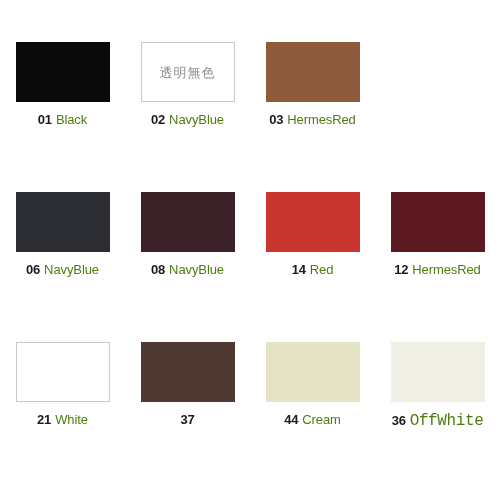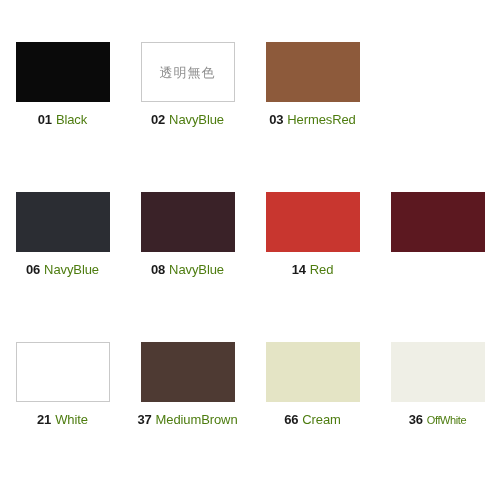--- a/index.html
+++ b/index.html
@@ -69,22 +69,22 @@
   }
   .swatch-name {
     font-family: "Liberation Sans", sans-serif;
     font-size: 13px;
     color: #4d7c0f;
     margin-left: 4px;
     letter-spacing: -0.1px;
     text-align: center;
   }
   .swatch-name.mono {
-    font-family: Liberation Sans, sans-serif;
-    font-size: 11px;
+    font-family: Liberation Mono, monospace;
+    font-size: 16px;
     letter-spacing: -0.4px;
   }
   .swatch-name.tight {
     margin-left: 4px;
   }
 </style>
 </head>
 <body>
 
 <div class="swatch-sheet" id="sheet">
@@ -130,41 +130,44 @@
       </div>
       <div class="swatch-cell">
         <div class="swatch-chip" style="background: rgb(200, 54, 47);"></div>
         <div class="swatch-label">
           <span class="swatch-code">14</span>
           <span class="swatch-name">Red</span>
         </div>
       </div>
       <div class="swatch-cell">
         <div class="swatch-chip" style="background: rgb(92, 24, 32);"></div>
+        <div class="swatch-label">
+          <span class="swatch-code">12</span>
+          <span class="swatch-name">HermesRed</span>
+        </div>
       </div>
     </div>
     <div class="swatch-row">
       <div class="swatch-cell">
         <div class="swatch-chip bordered" style="background: rgb(255, 255, 255);"></div>
         <div class="swatch-label">
           <span class="swatch-code">21</span>
           <span class="swatch-name">White</span>
         </div>
       </div>
       <div class="swatch-cell">
         <div class="swatch-chip" style="background: rgb(78, 58, 51);"></div>
         <div class="swatch-label">
           <span class="swatch-code">37</span>
-          <span class="swatch-name">MediumBrown</span>
         </div>
       </div>
       <div class="swatch-cell">
         <div class="swatch-chip" style="background: rgb(228, 228, 197);"></div>
         <div class="swatch-label">
-          <span class="swatch-code">66</span>
+          <span class="swatch-code">44</span>
           <span class="swatch-name tight">Cream</span>
         </div>
       </div>
       <div class="swatch-cell">
         <div class="swatch-chip" style="background: rgb(239, 239, 230);"></div>
         <div class="swatch-label">
           <span class="swatch-code">36</span>
           <span class="swatch-name mono tight">OffWhite</span>
         </div>
       </div>

